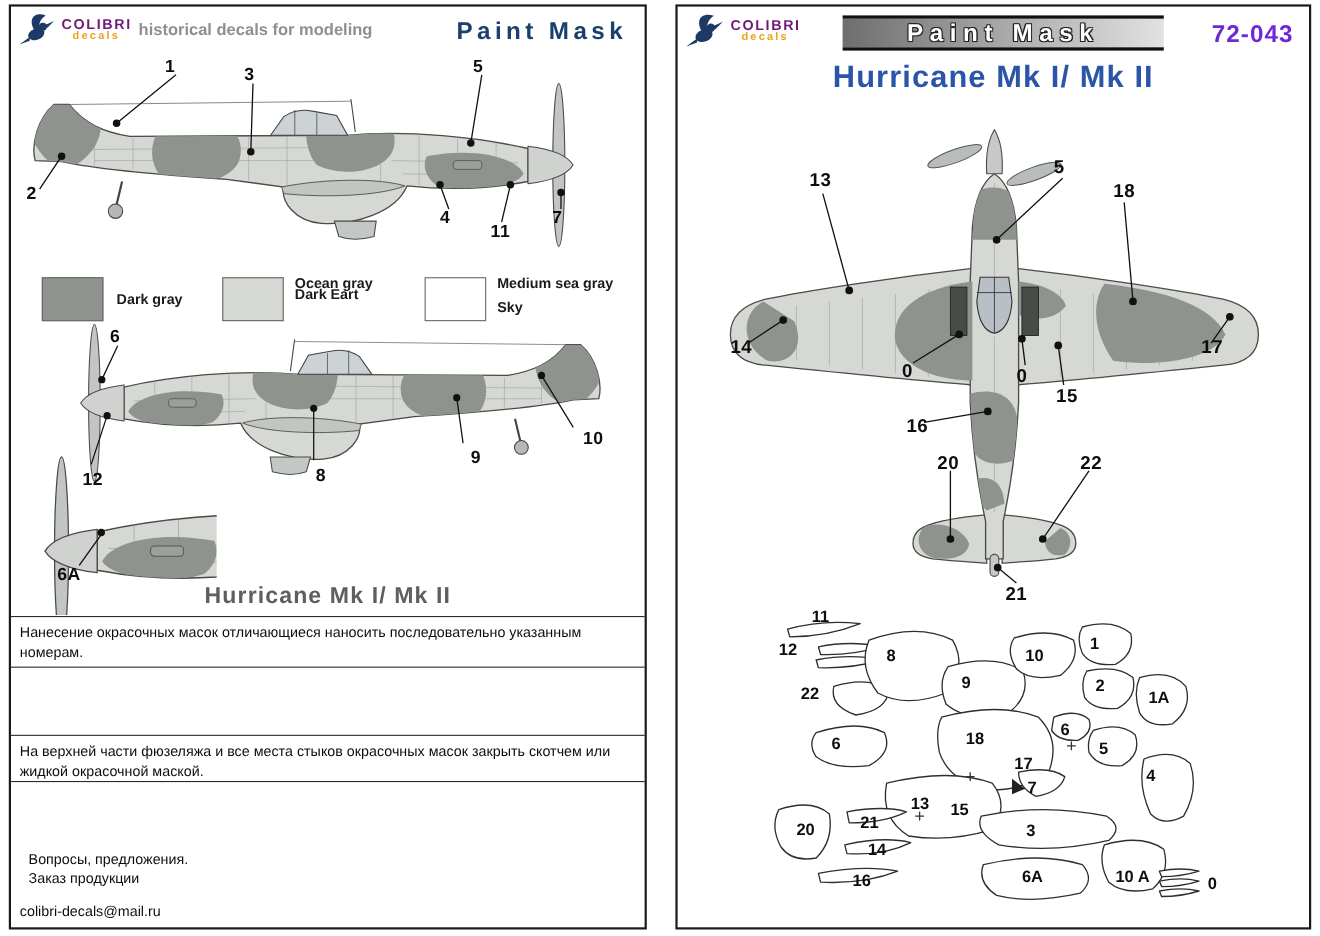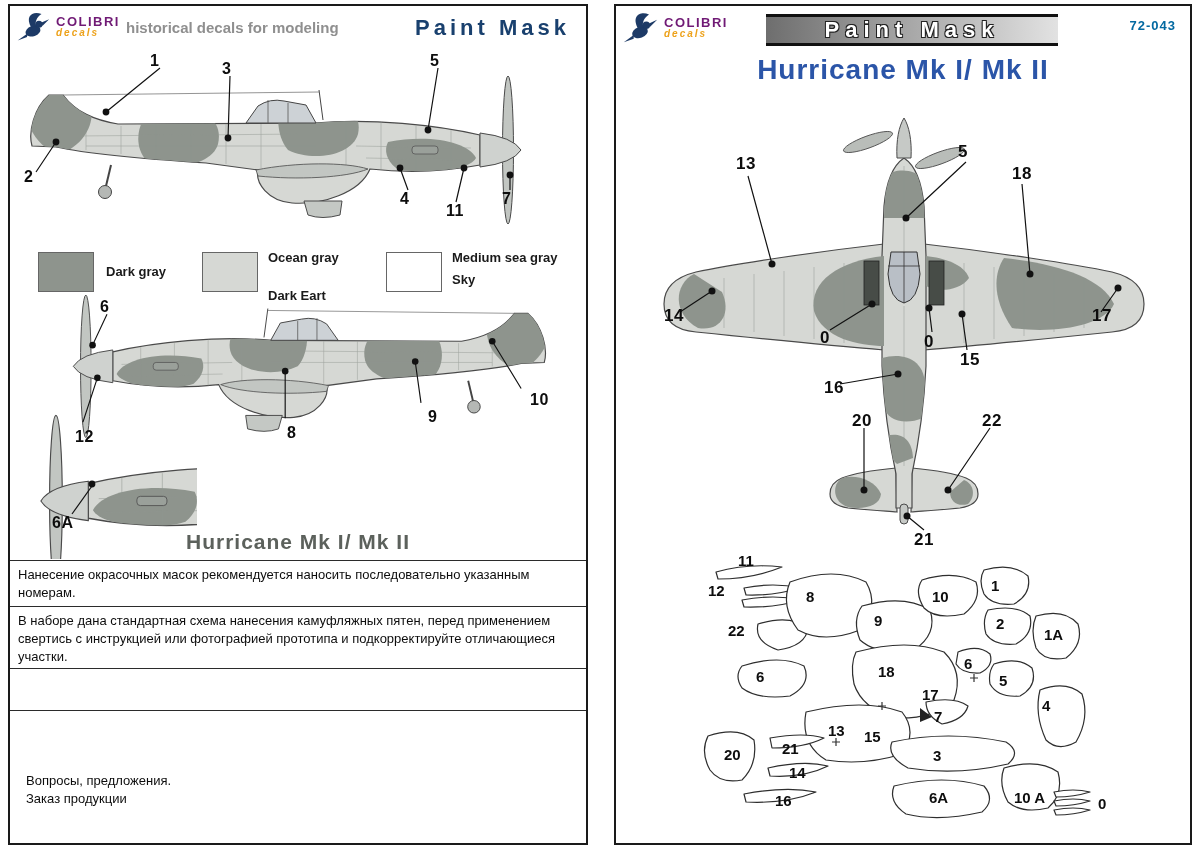--- a/index.html
+++ b/index.html
@@ -8,33 +8,33 @@
   .panel { position:absolute; background:#fff; border:2px solid #1a1a1a; }
   #left-panel  { left:8px;   top:4px; width:580px; height:841px; }
   #right-panel { left:614px; top:4px; width:578px; height:841px; }
   .fig { position:absolute; }
   .co { position:absolute; font-weight:bold; font-size:16px; color:#0d0d0d; letter-spacing:0.5px; }
   .co.big { font-size:17px; }
   .mn { position:absolute; font-weight:bold; font-size:15px; color:#0d0d0d; }
   .rule { position:absolute; left:0; right:0; border-top:1.5px solid #2b2b2b; }
   .note { position:absolute; font-size:13px; line-height:1.38; color:#0d0d0d; }
   .brand-name { font-size:13px; font-weight:800; color:#701a75; letter-spacing:1.5px; line-height:1; }
-  .brand-sub  { font-size:10px; font-weight:800; font-style:italic; color:#eda21b; letter-spacing:2px; line-height:1; margin-left:0; }
+  .brand-sub  { font-size:10px; font-weight:800; color:#eda21b; letter-spacing:2px; line-height:1; margin-left:10px; }
   .tagline { position:absolute; left:116px; top:13px; font-size:15px; font-weight:700; color:#8f8f8f; }
   .pm-left { position:absolute; right:16px; top:9px; font-size:22px; font-weight:800; color:#19406e; letter-spacing:4px; }
   .legend-label { position:absolute; font-size:13px; font-weight:700; color:#1a1a1a; }
   .swatch { position:absolute; width:56px; height:40px; border:1px solid #666; }
   .left-title { position:absolute; left:0; right:0; top:524px; text-align:center; font-size:21px; font-weight:800;
                 color:#5c615c; letter-spacing:1px; }
   .band { position:absolute; left:150px; top:8px; width:292px; height:32px;
           background:linear-gradient(90deg,#6e6e6e,#e2e2e2); border-top:3px solid #111; border-bottom:3px solid #111;
           display:flex; align-items:center; justify-content:center; }
   .band-text { font-size:22px; font-weight:800; color:#fff; letter-spacing:6px;
                text-shadow:1px 1px 0 #222,-1px -1px 0 #222,1px -1px 0 #222,-1px 1px 0 #222; }
-  .code { position:absolute; right:14px; top:12px; font-size:13px; font-weight:800; color:#0369a1; letter-spacing:1px; }
+  .code { position:absolute; right:14px; top:12px; font-size:22px; font-weight:800; color:#6d28d9; letter-spacing:1px; }
   .right-title { position:absolute; left:0; right:0; top:48px; text-align:center; font-size:28px; font-weight:800;
                  color:#2b55a8; letter-spacing:1px; }
   .logo { position:absolute; left:6px; top:3px; display:flex; align-items:center; gap:6px; }
   svg { display:block; }
 </style>
 </head>
 <body>
 
 <svg width="0" height="0" style="position:absolute" aria-hidden="true">
   <defs>
@@ -112,21 +112,21 @@
     <span class="co" style="left:384px;top:140px">4</span>
     <span class="co" style="left:430px;top:152px">11</span>
     <span class="co" style="left:486px;top:140px">7</span>
   </div>
 
   <div class="fig" style="left:0;top:238px;width:576px;height:58px">
     <div class="swatch" style="left: 28px; top: 8px; background-color: rgb(142, 148, 141);"></div>
     <span class="legend-label" style="left:96px;top:20px">Dark gray</span>
     <div class="swatch" style="left: 192px; top: 8px; background-color: rgb(214, 216, 212);"></div>
     <span class="legend-label" style="left:258px;top:6px">Ocean gray</span>
-    <span class="legend-label" style="left:258px;top:44px">Dark Eart</span>
+    <span class="legend-label" style="left:258px;top:16px">Dark Eart</span>
     <div class="swatch" style="left: 376px; top: 8px; background-color: rgb(255, 255, 255);"></div>
     <span class="legend-label" style="left:442px;top:6px">Medium sea gray</span>
     <span class="legend-label" style="left:442px;top:28px">Sky</span>
   </div>
 
   <div class="fig" style="left:10px;top:264px;width:540px;height:183px">
     <svg width="540" height="183" viewBox="0 0 560 190">
       <g transform="translate(560,0) scale(-1,1)">
           <use href="#side-art" xlink:href="#side-art"></use>
         </g>
@@ -159,27 +159,28 @@
         <circle cx="80" cy="70" r="3.4" fill="#111"></circle>
     </svg>
     <span class="co" style="left:40px;top:100px">6A</span>
   </div>
 
 
 
   <div class="left-title">Hurricane Mk I/ Mk II</div>
 
   <div class="rule" style="top:554px"></div>
-  <div class="note" style="left:8px;top:560px;width:560px">Нанесение окрасочных масок рекомендуется наносить последовательно указанным номерам.</div>
+  <div class="note" style="left:8px;top:560px;width:560px">Нанесение окрасочных масок отличающиеся наносить последовательно указанным номерам.</div>
   <div class="rule" style="top:600px"></div>
-  <div class="note" style="left:8px;top:606px;width:560px">В наборе дана стандартная схема нанесения камуфляжных пятен, перед применением свертись с инструкцией или фотографией прототипа и подкорректируйте отличающиеся участки.</div>
   <div class="rule" style="top:662px"></div>
+  <div class="note" style="left:8px;top:668px;width:560px">На верхней части фюзеляжа и все места стыков окрасочных масок закрыть скотчем или жидкой окрасочной маской.</div>
   <div class="rule" style="top:704px"></div>
   <div class="note" style="left:16px;top:784px;width:300px">Заказ продукции</div>
   <div class="note" style="left:16px;top:766px;width:300px">Вопросы, предложения.</div>
+  <div class="note" style="left:8px;top:814px;width:300px">colibri-decals@mail.ru</div>
 </div>
 
 <div class="panel" id="right-panel">
 
   <div class="logo">
     <svg width="36" height="36" viewBox="0 0 40 40">
         <use href="#bird" xlink:href="#bird"></use>
       </svg>
     <div>
       <div class="brand-name">COLIBRI</div>

